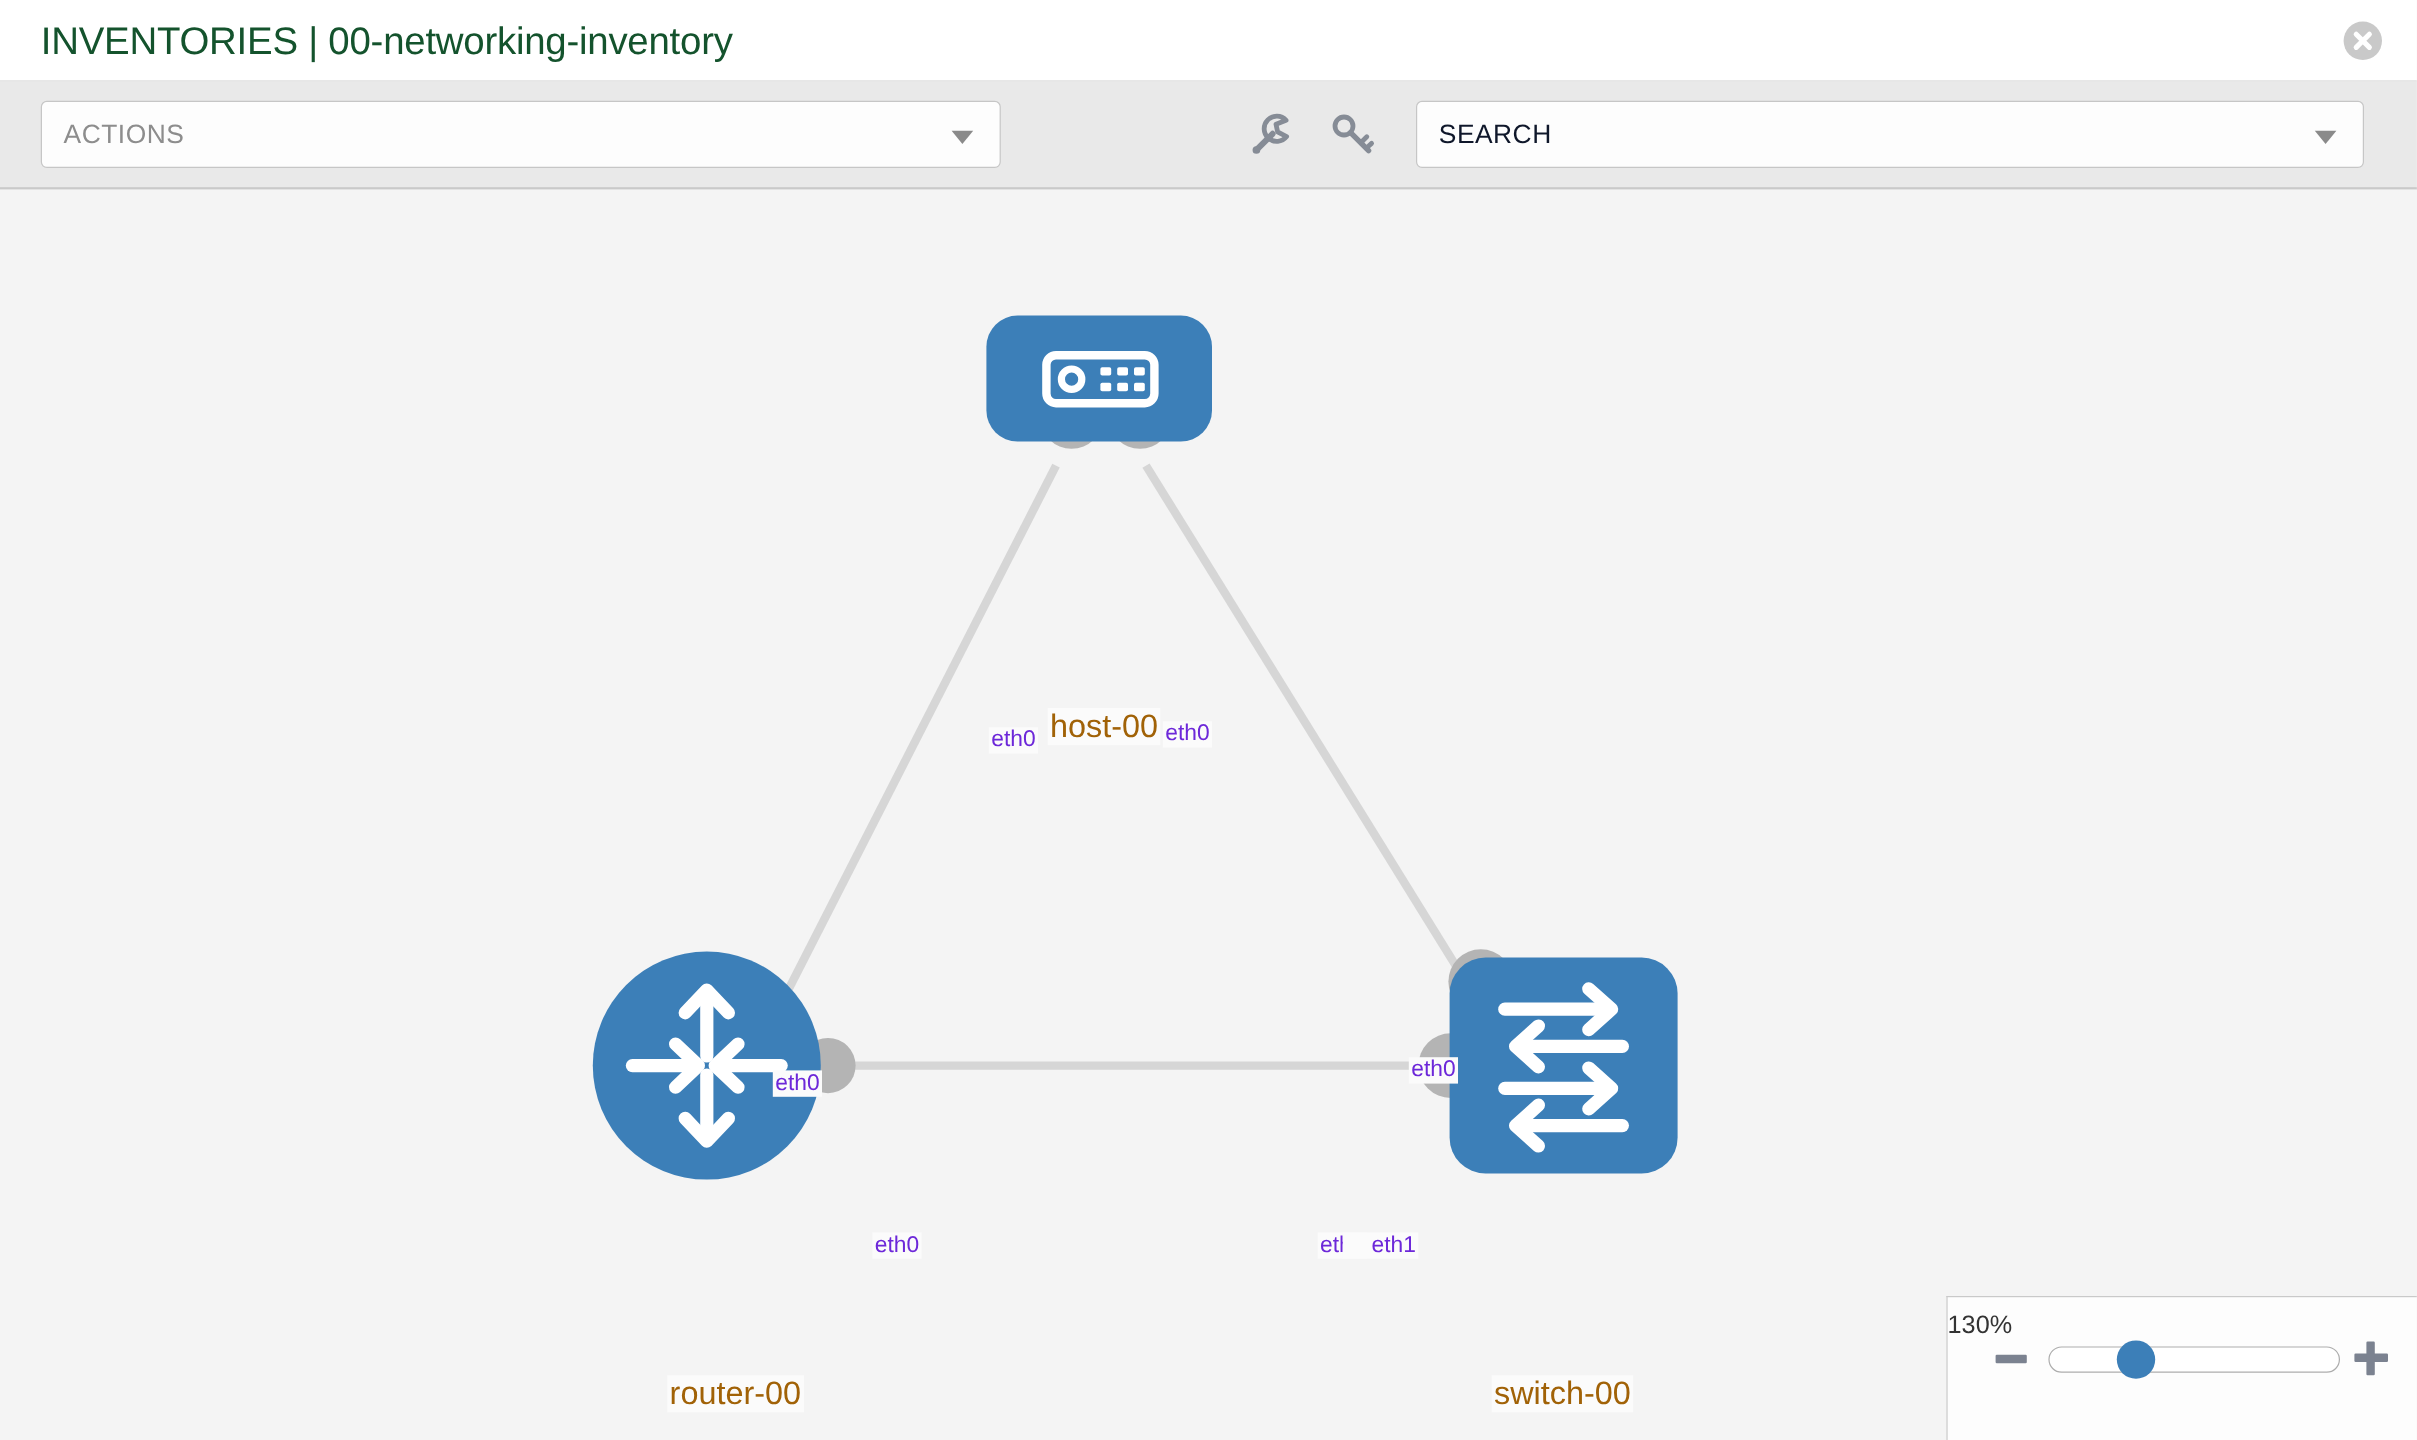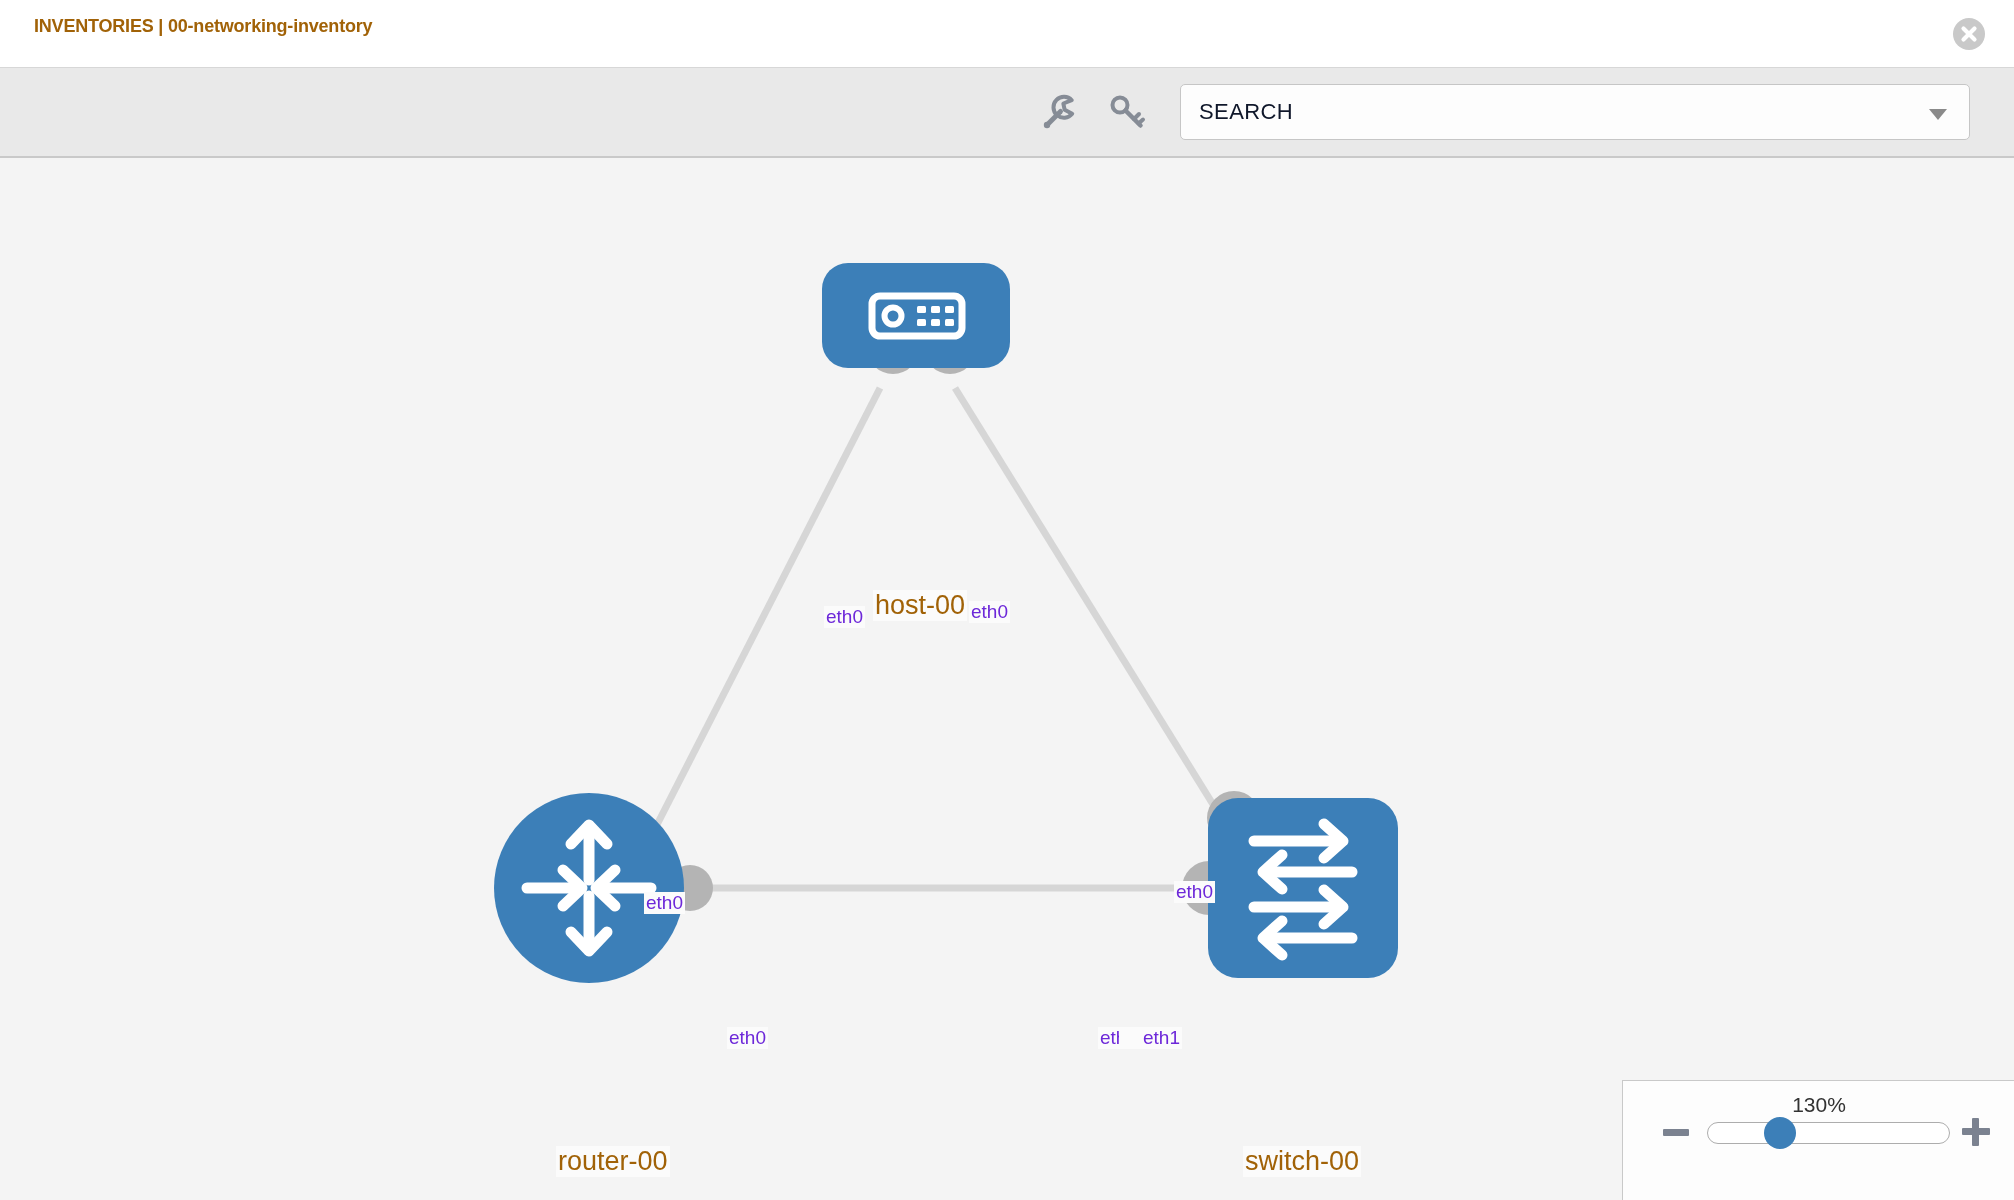--- a/index.html
+++ b/index.html
@@ -15,23 +15,23 @@
   
   .header {
     position: absolute; top: 0; left: 0;
     width: 2014px; height: 68px;
     background: #ffffff;
     border-bottom: 1px solid #d7d7d7;
   }
   .page-title {
     position: absolute;
     left: 34px; top: 16px;
-    font-size: 18px;
-    font-weight: bold;
-    color: #a16207;
+    font-size: 32px;
+    font-weight: normal;
+    color: #14532d;
     letter-spacing: -0.2px;
     white-space: nowrap;
   }
   .close-btn {
     position: absolute;
     right: 28px; top: 17px;
     width: 34px; height: 34px;
     cursor: pointer;
   }
 
@@ -129,21 +129,21 @@
     left: 1622px; top: 1080px;
     width: 392px; height: 120px;
     background: #fdfdfd;
     border: 1px solid #c9c9c9;
     border-bottom: none;
     border-right: none;
   }
   .zoom-level {
     position: absolute;
     top: 12px; left: 0; width: 392px;
-    text-align: center;
+    text-align: left;
     font-size: 21px;
     color: #333;
   }
   .zoom-minus {
     position: absolute;
     left: 40px; top: 48px;
     width: 26px; height: 7px;
     background: #7b8290;
     border-radius: 1px;
     cursor: pointer;
@@ -186,20 +186,24 @@
   <div class="close-btn">
     <svg width="34" height="34" viewBox="0 0 34 34">
       <circle cx="17" cy="17" r="16" fill="#c9c9c9"></circle>
       <path d="M11.5 11.5 L22.5 22.5 M22.5 11.5 L11.5 22.5" stroke="#ffffff" stroke-width="4.2" stroke-linecap="round"></path>
     </svg>
   </div>
 </div>
 
 <div class="toolbar">
 
+  <div class="actions-select">
+    <span class="label">ACTIONS</span>
+    <span class="caret"></span>
+  </div>
 
   <div class="tool-icon wrench-icon">
     <svg width="44" height="44" viewBox="0 0 44 44">
       <path d="M31.5 7.5 a10.5 10.5 0 1 0 4.6 12.8 l-8.4 -1.5 -3.2 -5.6 z" fill="none" stroke="#868c96" stroke-width="4" stroke-linejoin="round" stroke-linecap="round" transform="rotate(18 24 16)"></path>
       <path d="M22.5 21.5 L9.5 34.5" stroke="#868c96" stroke-width="5" stroke-linecap="round"></path>
       <circle cx="9" cy="35" r="3.2" fill="#868c96"></circle>
     </svg>
   </div>
 
   <div class="tool-icon key-icon">

